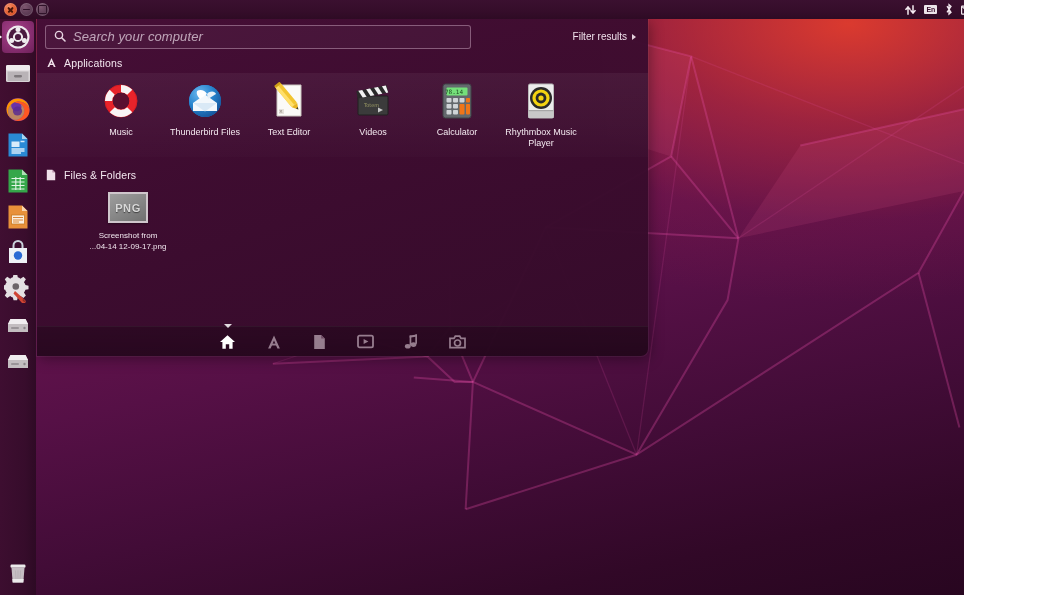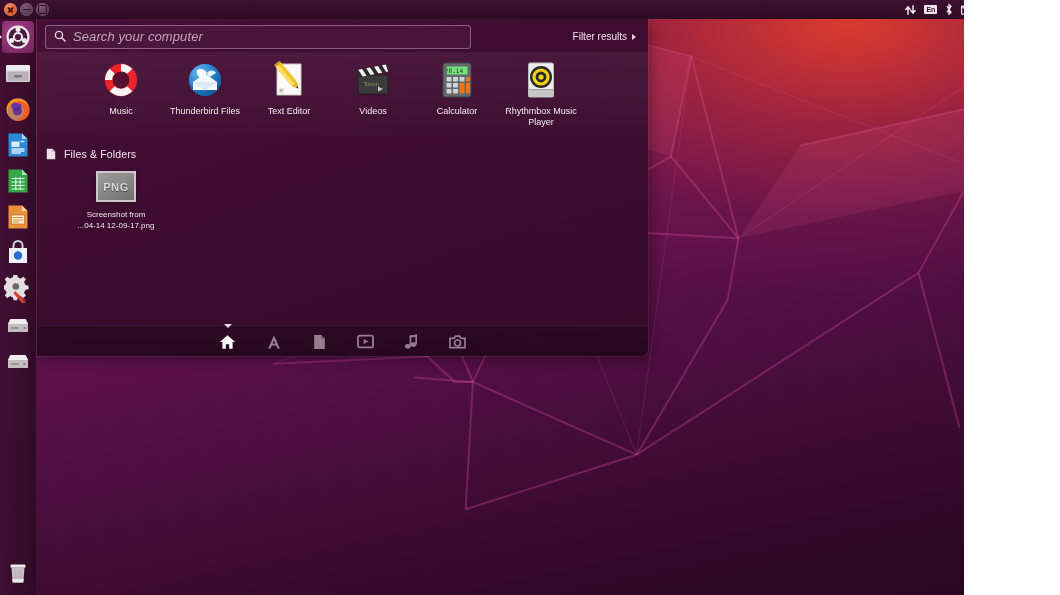--- a/index.html
+++ b/index.html
@@ -154,21 +154,21 @@
   }
   .app-icon-wrap { height: 44px; display: flex; align-items: center; justify-content: center; }
   .app-label {
     margin-top: 4px; font-size: 9px; line-height: 1.25;
     color: #f4e9f0; text-align: center; width: 82px;
   }
 
   
   #files-area {
     margin-top: 2px; height: 96px;
-    padding-left: 36px; padding-top: 7px;
+    padding-left: 48px; padding-top: 7px;
     display: flex; align-items: flex-start;
   }
   .file-tile { width: 86px; display: flex; flex-direction: column; align-items: center; }
   .file-thumb {
     width: 40px; height: 31px;
     background: linear-gradient(150deg, #9d9d9d 0%, #8a8a8a 45%, #707070 100%);
     border: 2px solid #cfc6cc;
     display: flex; align-items: center; justify-content: center;
     box-shadow: 0 1px 2px rgba(0,0,0,0.35);
   }
@@ -429,20 +429,29 @@
         </span>
         <span id="search-placeholder">Search your computer</span>
       </div>
 
       <div id="filter-results">
         <span>Filter results</span>
         <span class="filter-arrow"></span>
       </div>
     </div>
 
+    <div class="section-head">
+      <span class="sh-icon">
+        <svg width="11" height="11" viewBox="0 0 11 11">
+          <path d="M5.5 1 L9.6 10 L7.8 10 L5.5 4.6 L3.2 10 L1.4 10 Z" fill="#f0e0ea"></path>
+          <rect x="3.3" y="6.6" width="4.4" height="1.4" fill="#f0e0ea"></rect>
+        </svg>
+      </span>
+      <span class="sh-label">Applications</span>
+    </div>
 
     <div id="apps-band">
 
       <div class="app-tile">
         <div class="app-icon-wrap">
           <svg width="38" height="38" viewBox="0 0 38 38">
             <circle cx="19" cy="19" r="16" fill="#e8232a"></circle>
             <circle cx="19" cy="19" r="16" fill="none" stroke="#d91c22" stroke-width="1"></circle>
             <path d="M19 3 A16 16 0 0 1 30.3 7.7 L25.2 12.8 A8.8 8.8 0 0 0 19 10.2 Z" fill="#f7f4f5"></path>
             <path d="M30.3 30.3 A16 16 0 0 1 19 35 L19 27.8 A8.8 8.8 0 0 0 25.2 25.2 Z" fill="#f7f4f5"></path>

